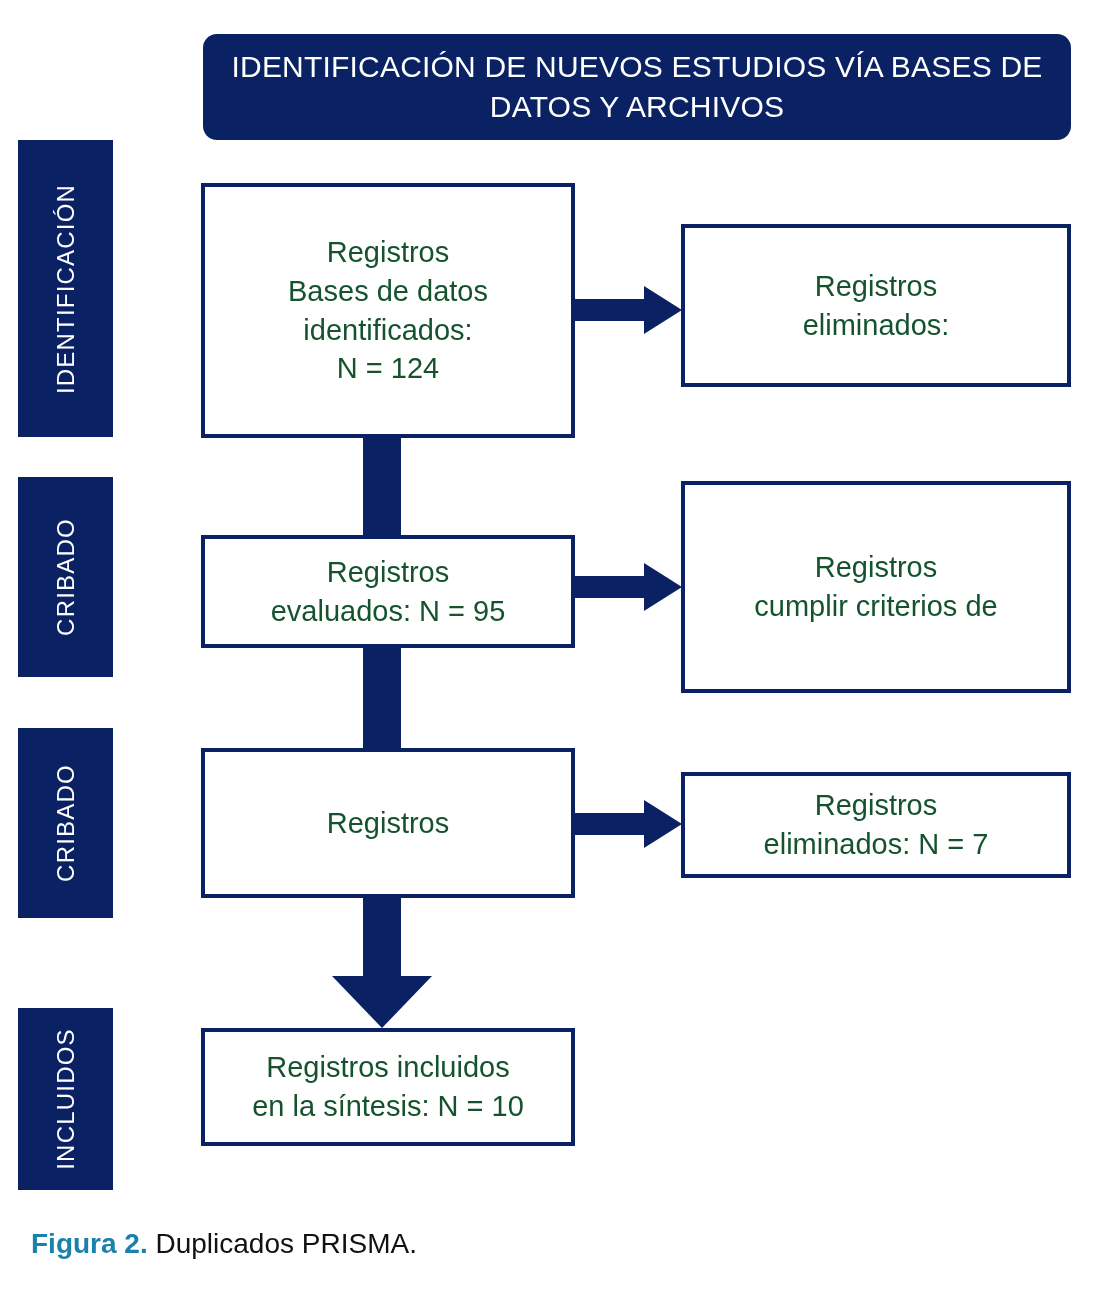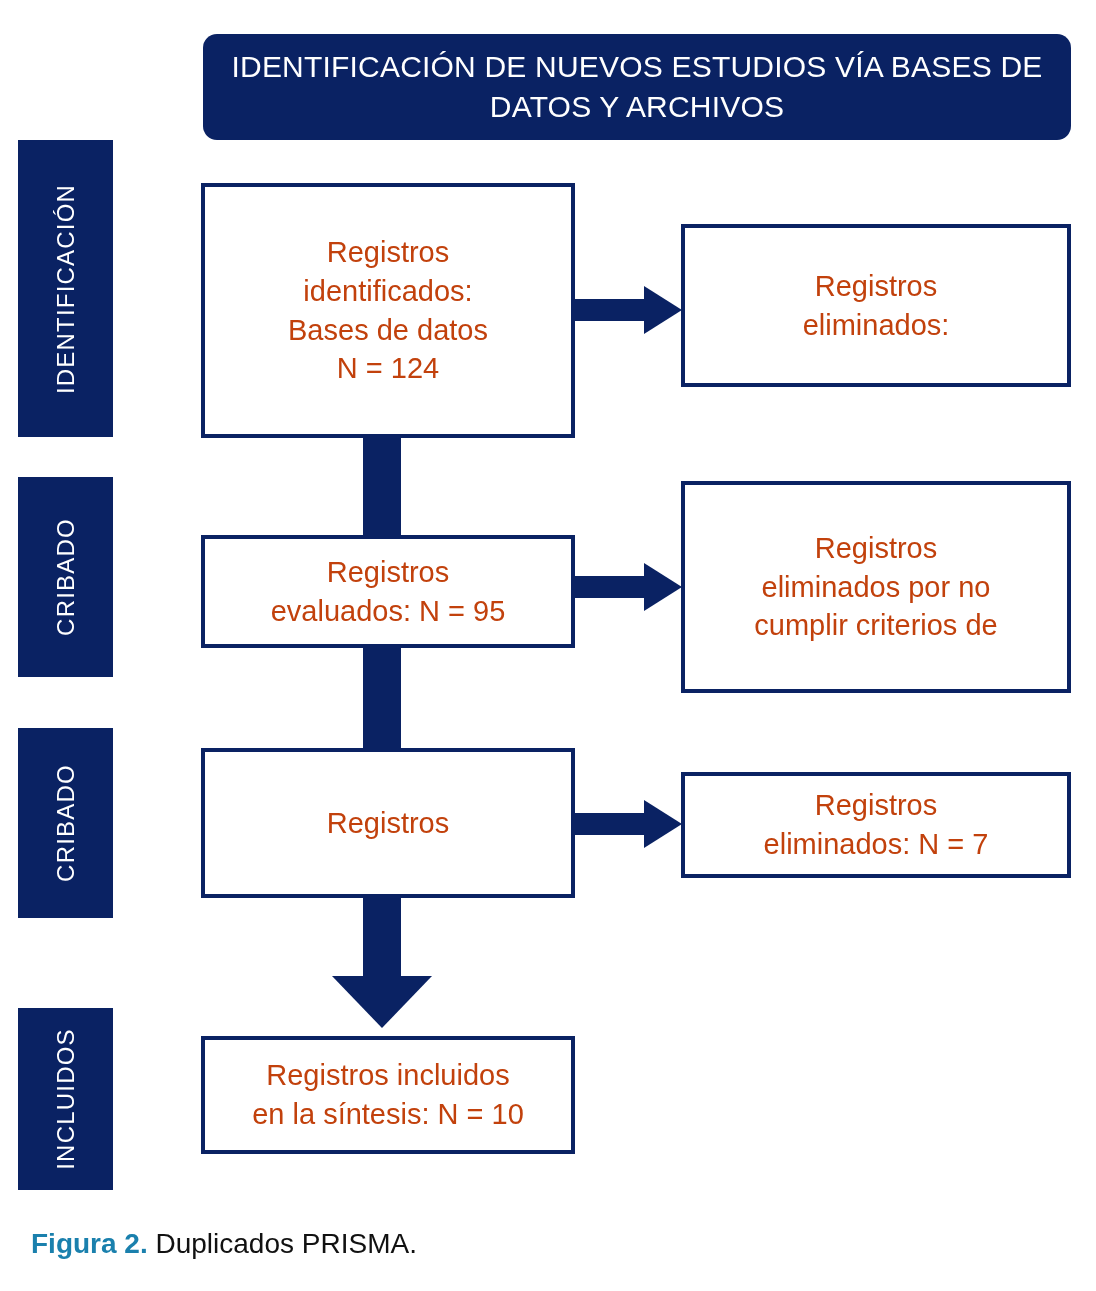--- a/index.html
+++ b/index.html
@@ -63,21 +63,21 @@
   
   .box {
     position: absolute;
     background: #ffffff;
     border: 4px solid #0a2263;
     box-sizing: border-box;
     display: flex;
     align-items: center;
     justify-content: center;
     text-align: center;
-    color: #c2410c;
+    color: #14532d;
     font-size: 29px;
     line-height: 1.33;
     padding: 6px 10px;
   }
   .box .box-text { display: block; }
 
   
   .v-bar {
     position: absolute;
     background: #0a2263;
@@ -184,22 +184,22 @@
   </div>
 
   <div class="h-arrow" style="left:570px; top:800px; width:112px; height:48px;">
     <div class="shaft" style="width:78px;"></div>
     <div class="head"></div>
   </div>
 
   <div class="box" style="left:201px; top:183px; width:374px; height:255px;">
     <span>
       <span class="box-text">Registros</span>
+      <span class="box-text">Bases de datos</span>
       <span class="box-text">identificados:</span>
-      <span class="box-text">Bases de datos</span>
       <span class="box-text">N = 124</span>
     </span>
   </div>
 
   <div class="box" style="left:681px; top:224px; width:390px; height:163px;">
     <span>
       <span class="box-text">Registros</span>
       <span class="box-text">eliminados:</span>
     </span>
   </div>
@@ -207,39 +207,38 @@
   <div class="box" style="left:201px; top:535px; width:374px; height:113px;">
     <span>
       <span class="box-text">Registros</span>
       <span class="box-text">evaluados: N = 95</span>
     </span>
   </div>
 
   <div class="box" style="left:681px; top:481px; width:390px; height:212px;">
     <span>
       <span class="box-text">Registros</span>
-      <span class="box-text">eliminados por no</span>
       <span class="box-text">cumplir criterios de</span>
     </span>
   </div>
 
   <div class="box" style="left:201px; top:748px; width:374px; height:150px;">
     <span>
       <span class="box-text">Registros</span>
     </span>
   </div>
 
   <div class="box" style="left:681px; top:772px; width:390px; height:106px;">
     <span>
       <span class="box-text">Registros</span>
       <span class="box-text">eliminados: N = 7</span>
     </span>
   </div>
 
-  <div class="box" style="left:201px; top:1028px; width:374px; height:118px;margin-top:8px;">
+  <div class="box" style="left:201px; top:1028px; width:374px; height:118px;">
     <span>
       <span class="box-text">Registros incluidos</span>
       <span class="box-text">en la síntesis: N = 10</span>
     </span>
   </div>
 
   <div class="caption">
     <span class="caption-strong">Figura 2.</span><span> Duplicados PRISMA.</span>
   </div>
 

